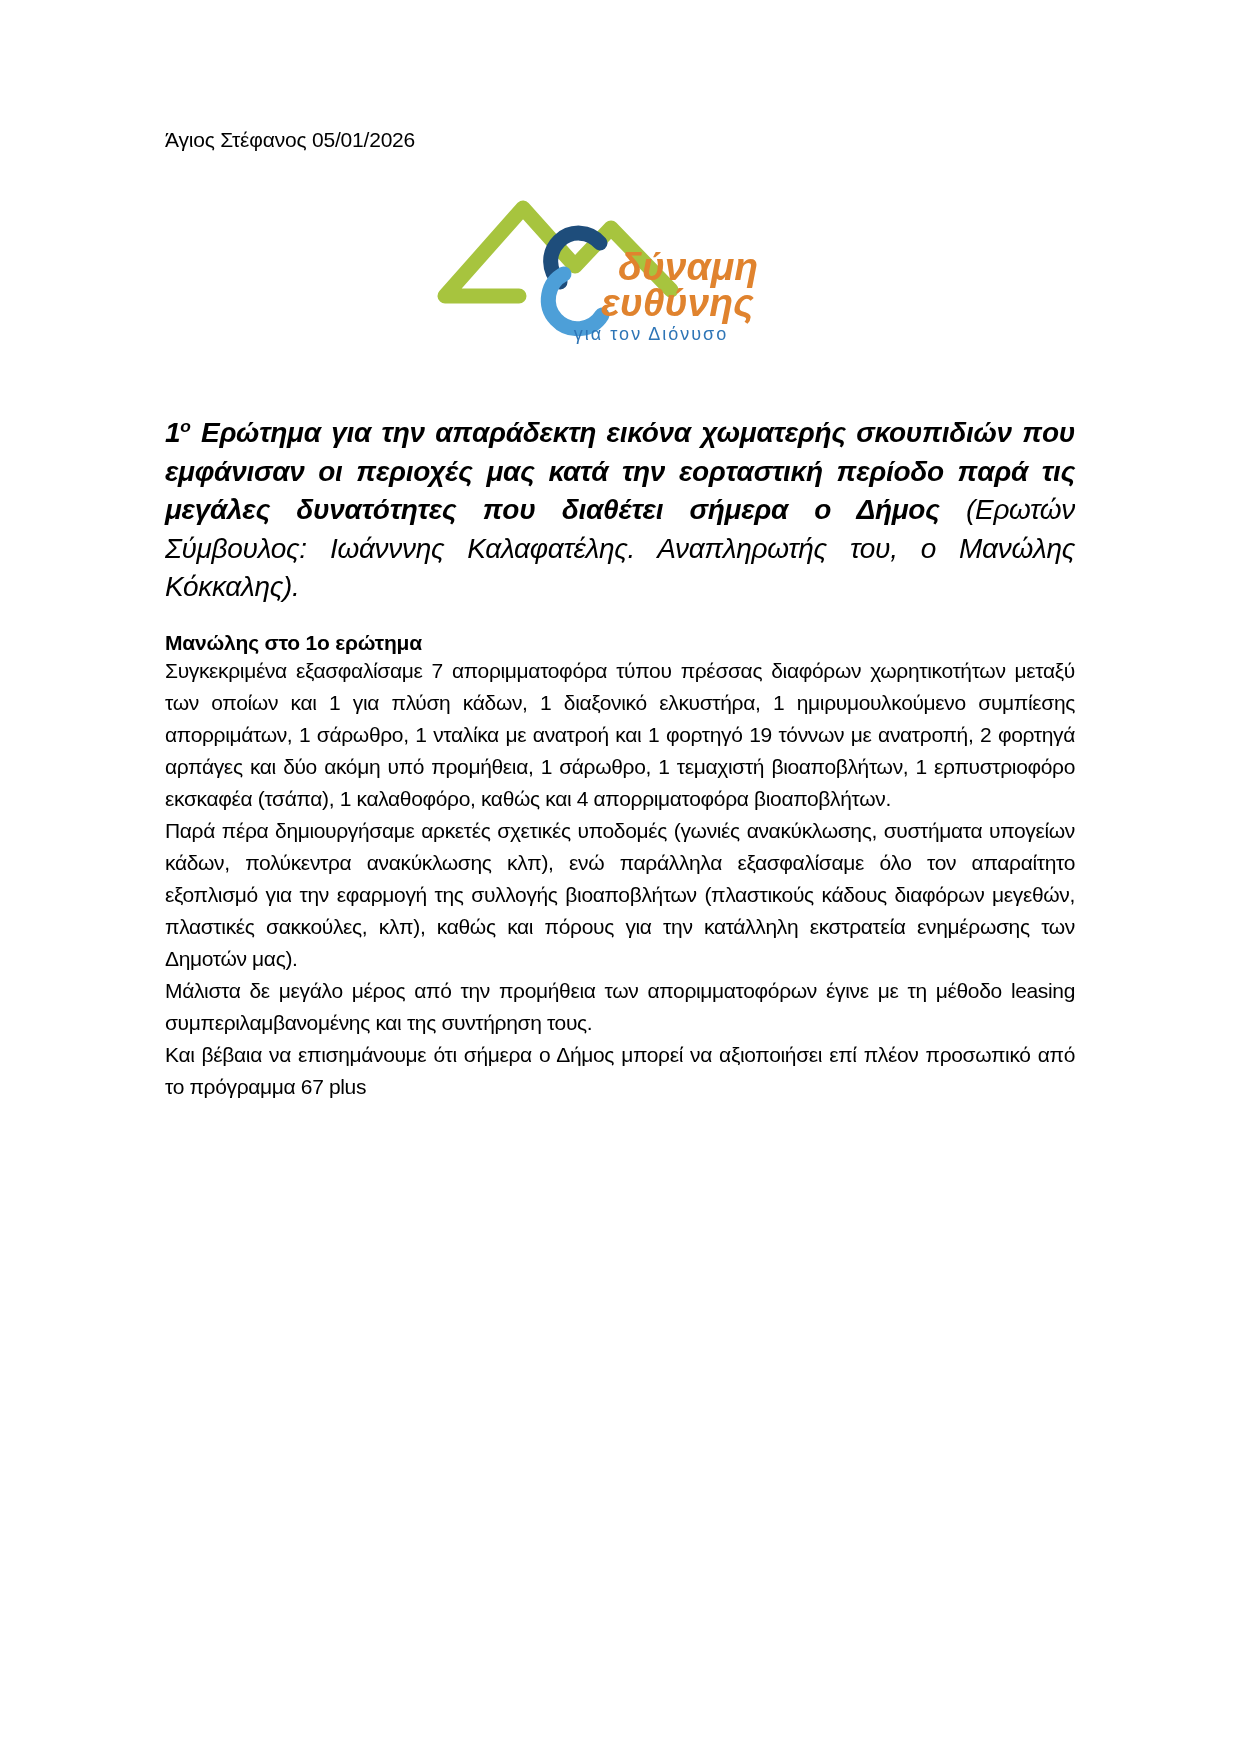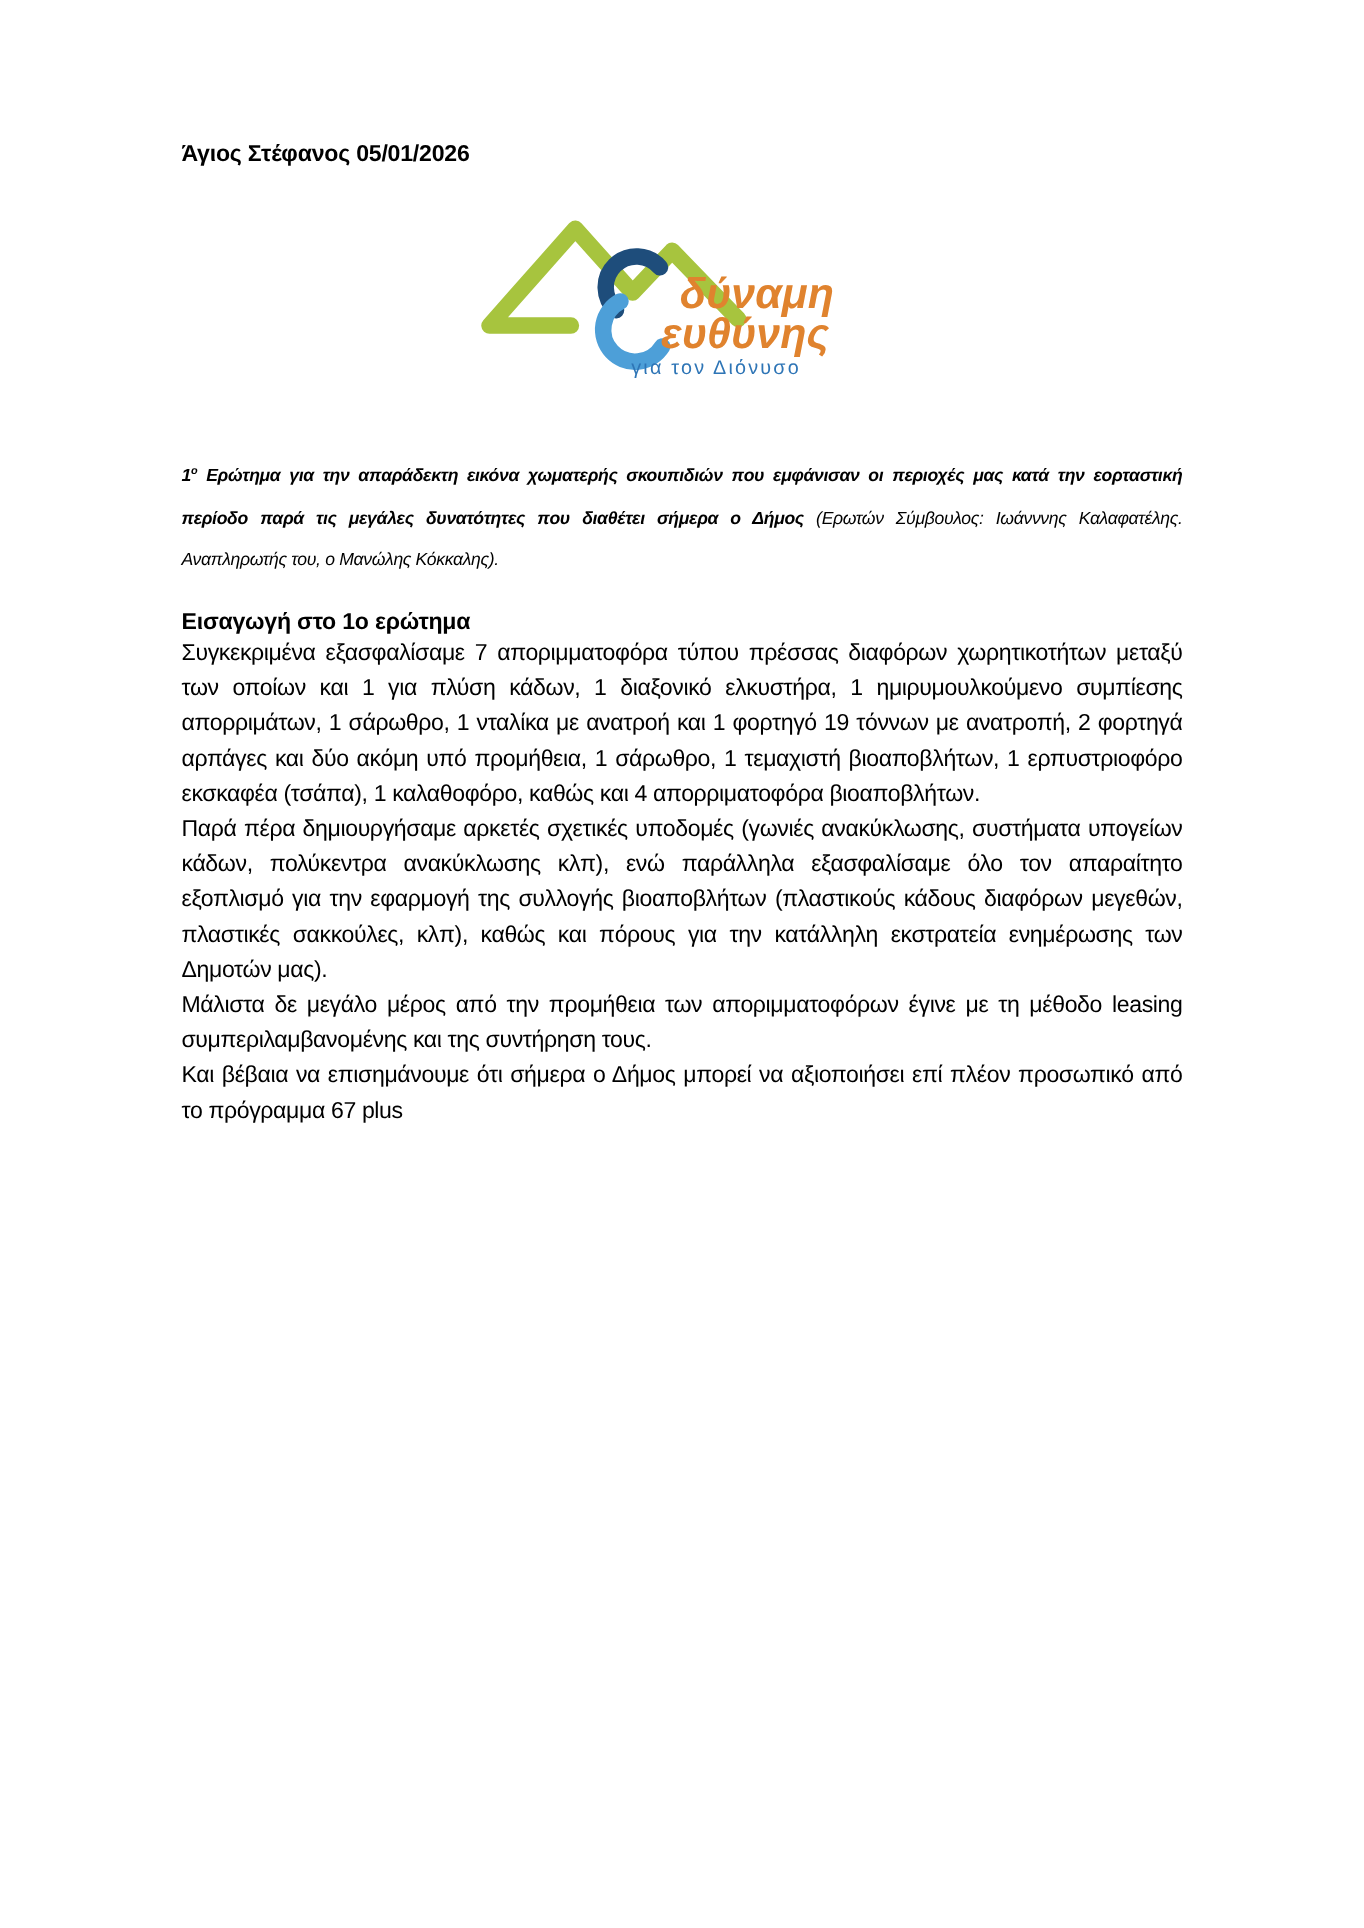--- a/index.html
+++ b/index.html
@@ -16,21 +16,21 @@
     background: #ffffff;
     overflow: hidden;
   }
   .content {
     padding: 0 165px;
   }
   .date-line {
     margin: 0;
     padding-top: 128px;
     font-size: 21px;
-    font-weight: bold;
+    font-weight: normal;
     letter-spacing: -0.2px;
   }
   .logo-wrap {
     margin-top: 26px;
     display: flex;
     justify-content: center;
   }
   .logo-wrap svg {
     transform: translateX(-22px);
   }
@@ -44,21 +44,21 @@
   .doc-title .t-line {
     line-height: 46px;
   }
   .doc-title .t-line span {
     text-decoration: underline;
     text-underline-offset: 5px;
   }
   .question-block {
     margin-top: 68px;
     font-style: italic;
-    font-size: 16px;
+    font-size: 28px;
     line-height: 38.5px;
     text-align: justify;
     letter-spacing: -0.3px;
   }
   .question-block .q-bold {
     font-weight: bold;
   }
   .question-block sup {
     font-size: 0.62em;
     line-height: 0;
@@ -102,21 +102,21 @@
         <text x="178" y="138" font-size="39" font-weight="bold" font-style="italic" fill="#e0832e">ευθύνης</text>
         <text x="228" y="162" font-size="18" letter-spacing="2" text-anchor="middle" fill="#2e75b6">για τον Διόνυσο</text>
       </svg>
     </div>
 
 
     <div class="question-block">
       <span class="q-bold"><span>1</span><sup>ο</sup></span><span class="q-bold">  Ερώτημα για την απαράδεκτη εικόνα χωματερής σκουπιδιών που εμφάνισαν οι περιοχές μας κατά την εορταστική περίοδο παρά τις μεγάλες δυνατότητες που διαθέτει σήμερα ο Δήμος </span><span>(Ερωτών Σύμβουλος: Ιωάνννης Καλαφατέλης. Αναπληρωτής του, ο Μανώλης Κόκκαλης).</span>
     </div>
 
-    <p class="intro-heading">Εισαγωγή στο 1ο ερώτημα</p>
+    <p class="intro-heading">Μανώλης στο 1ο ερώτημα</p>
 
     <div>
       <p class="body-text">Συγκεκριμένα εξασφαλίσαμε 7 αποριμματοφόρα τύπου πρέσσας διαφόρων χωρητικοτήτων μεταξύ των οποίων και 1 για πλύση κάδων, 1 διαξονικό ελκυστήρα, 1 ημιρυμουλκούμενο συμπίεσης απορριμάτων, 1 σάρωθρο, 1 νταλίκα με ανατροή και 1 φορτηγό 19 τόννων με ανατροπή, 2 φορτηγά αρπάγες  και δύο ακόμη υπό προμήθεια, 1 σάρωθρο, 1 τεμαχιστή βιοαποβλήτων, 1 ερπυστριοφόρο εκσκαφέα (τσάπα), 1 καλαθοφόρο, καθώς και 4 απορριματοφόρα βιοαποβλήτων.</p>
       <p class="body-text">Παρά πέρα δημιουργήσαμε αρκετές σχετικές υποδομές (γωνιές ανακύκλωσης, συστήματα υπογείων κάδων, πολύκεντρα ανακύκλωσης κλπ), ενώ παράλληλα εξασφαλίσαμε όλο τον απαραίτητο εξοπλισμό για την εφαρμογή της συλλογής βιοαποβλήτων (πλαστικούς κάδους διαφόρων μεγεθών, πλαστικές σακκούλες, κλπ), καθώς και πόρους για την κατάλληλη εκστρατεία ενημέρωσης των Δημοτών  μας).</p>
       <p class="body-text">Μάλιστα δε μεγάλο μέρος από την προμήθεια των αποριμματοφόρων έγινε με τη μέθοδο leasing συμπεριλαμβανομένης και της συντήρηση τους.</p>
       <p class="body-text">Και βέβαια να επισημάνουμε ότι σήμερα ο Δήμος μπορεί να αξιοποιήσει επί πλέον προσωπικό από το πρόγραμμα 67 plus</p>
     </div>
 
 
   </div>

